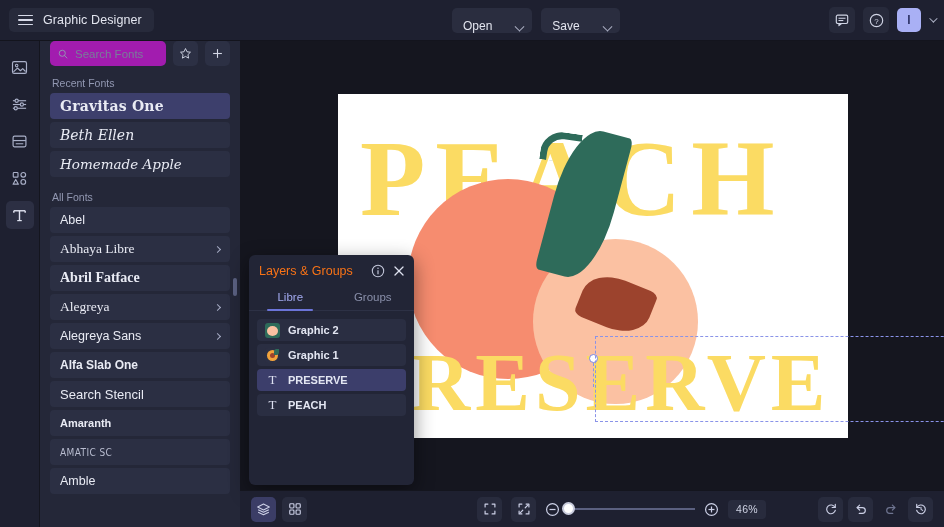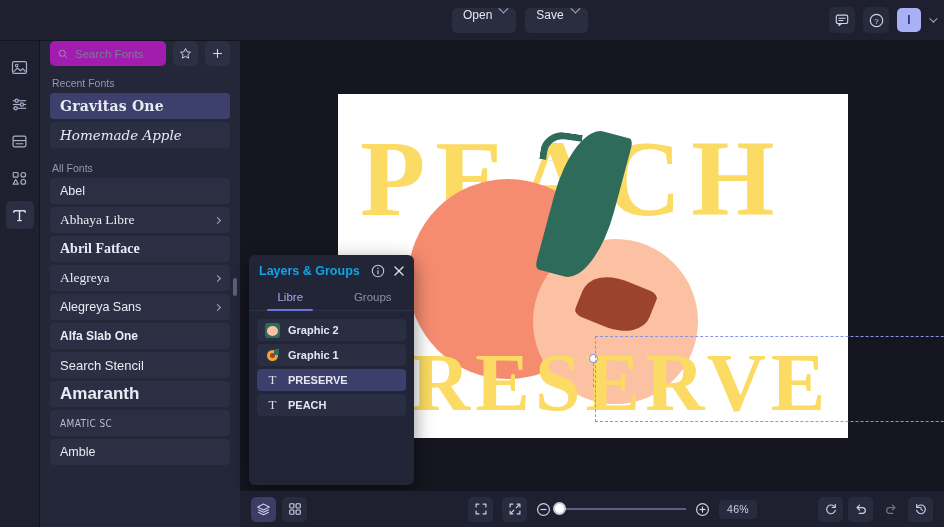--- a/index.html
+++ b/index.html
@@ -34,21 +34,21 @@
     position: absolute; left: 0; width: 15px; height: 1.6px;
     background: #d7dae8; border-radius: 1px;
   }
   .burger i:nth-child(1) { top: 0; }
   .burger i:nth-child(2) { top: 4.7px; }
   .burger i:nth-child(3) { top: 9.4px; }
   .tb-title-txt { font-size: 12.5px; color: #e3e5ef; letter-spacing: .1px; }
 
   .tb-center { position: absolute; left: 452px; top: 8px; display: flex; gap: 9px; }
   .tb-btn {
-    display: flex; align-items: flex-start; gap: 8px;
+    display: flex; align-items: flex-end; gap: 24px;
     height: 25px; padding: 0 9px 0 11px;
     background: #2a2d3f; border-radius: 5px;
     font-size: 12px; color: #e3e5ef; cursor: pointer;
   }
   .chev {
     width: 7px; height: 7px; border-right: 1.4px solid #aeb2c6;
     border-bottom: 1.4px solid #aeb2c6; transform: rotate(45deg) translate(-2px,-2px);
     flex: none;
   }
 
@@ -128,21 +128,21 @@
     border-top: 1.3px solid #a6abc4; transform: rotate(45deg); flex: none;
   }
   .f-gravitas { font-family: "DejaVu Serif", serif; font-weight: bold; font-size: 14px; letter-spacing: .2px; }
   .f-script   { font-family: "DejaVu Serif", serif; font-style: italic; font-size: 14px; }
   .f-script2  { font-family: "DejaVu Serif", serif; font-style: italic; font-size: 13.5px; }
   .f-sans     { font-family: "Liberation Sans", sans-serif; font-size: 12.5px; }
   .f-serif    { font-family: "Liberation Serif", serif; font-size: 13.5px; }
   .f-fat      { font-family: "Liberation Serif", serif; font-weight: bold; font-size: 14px; }
   .f-slab     { font-family: Liberation Sans, sans-serif; font-weight: bold; font-size: 12px; }
   .f-stencil  { font-family: "Liberation Sans", sans-serif; font-size: 13px; }
-  .f-amaranth { font-family: "Liberation Sans", sans-serif; font-weight: bold; font-size: 17px; }
+  .f-amaranth { font-family: "Liberation Sans", sans-serif; font-weight: bold; font-size: 11px; }
   .f-amatic   { font-family: "DejaVu Sans Condensed","DejaVu Sans", sans-serif; font-size: 10px; color: #b9bdd0; letter-spacing: .4px; }
   .panel-scroll {
     position: absolute; right: 3px; top: 237px;
     width: 4px; height: 18px; border-radius: 2px; background: #5a6080; cursor: pointer;
   }
 
   
   .canvas-area {
     position: absolute; left: 240px; top: 41px;
     width: 704px; height: 486px;
@@ -209,21 +209,21 @@
     position: absolute; left: 249px; top: 255px;
     width: 165px; height: 230px;
     background: #222536; border-radius: 6px;
     box-shadow: 0 6px 20px rgba(0,0,0,.45);
     overflow: hidden;
   }
   .lay-head {
     display: flex; align-items: center; height: 31px;
     padding: 0 8px 0 10px; gap: 7px;
   }
-  .lay-title { font-size: 12.5px; font-weight: bold; color: #0ea5e9; flex: 1; }
+  .lay-title { font-size: 12.5px; font-weight: normal; color: #f97316; flex: 1; }
   .lay-tabs {
     display: flex; border-bottom: 1px solid #2d3145; height: 25px;
   }
   .lay-tab {
     flex: 1; text-align: center; font-size: 11.5px; color: #8a90ab;
     position: relative; cursor: pointer; line-height: 22px;
   }
   .lay-tab.active { color: #a3aaf0; }
   .lay-tab.active::after {
     content: ''; position: absolute; left: 22%; right: 22%; bottom: -1px;
@@ -246,21 +246,21 @@
     width: 704px; height: 37px;
     background: #1e2030; border-top: 1px solid #14151e;
     display: flex; align-items: center;
   }
   .bb-left { position: absolute; left: 11px; display: flex; gap: 6px; }
   .bb-btn {
     width: 25px; height: 25px; border-radius: 5px; background: #282b3d;
     display: flex; align-items: center; justify-content: center; cursor: pointer;
   }
   .bb-btn.active { background: #3b3d66; }
-  .bb-center { position: absolute; left: 228px; display: flex; align-items: center; gap: 9px; text-align: center; }
+  .bb-center { position: absolute; left: 237px; display: flex; align-items: center; gap: 9px; text-align: center; }
   .slider-track { width: 126px; height: 2px; background: #5b6080; position: relative; }
   .slider-knob {
     position: absolute; left: -7px; top: -6px; width: 13px; height: 13px;
     border-radius: 50%; background: #fff; border: 2px solid #c9ccdd; cursor: pointer;
   }
   .zoom-val {
     height: 19px; padding: 0 8px; background: #282b3d; border-radius: 4px;
     font-size: 10.5px; color: #ced2e3; display: flex; align-items: center;
     letter-spacing: .3px; cursor: pointer;
   }
@@ -268,20 +268,28 @@
   .bb-ico { width: 25px; height: 25px; border-radius: 5px; display: flex; align-items: center; justify-content: center; cursor: pointer; }
   .bb-ico.boxed { background: #282b3d; }
   svg { display: block; }
 </style>
 </head>
 <body>
 
 <div id="app">
 
   <div class="topbar">
+    <div class="tb-title-btn">
+      <span class="burger">
+          <i></i>
+          <i></i>
+          <i></i>
+        </span>
+      <span class="tb-title-txt">Graphic Designer</span>
+    </div>
 
     <div class="tb-center">
       <div class="tb-btn">
         <span>Open</span>
         <span class="chev"></span>
       </div>
       <div class="tb-btn">
         <span>Save</span>
         <span class="chev"></span>
       </div>
@@ -371,20 +379,23 @@
           <line x1="8" y1="2.6" x2="8" y2="13.4" stroke="#d3d7e6" stroke-width="1.35"></line>
           <line x1="2.6" y1="8" x2="13.4" y2="8" stroke="#d3d7e6" stroke-width="1.35"></line>
         </svg>
       </div>
     </div>
 
     <div class="sec-label">Recent Fonts</div>
     <div class="font-list" id="recent-list">
         <div class="font-item sel">
           <span class="f-gravitas">Gravitas One</span>
+        </div>
+        <div class="font-item">
+          <span class="f-script">Beth Ellen</span>
         </div>
         <div class="font-item">
           <span class="f-script2">Homemade Apple</span>
         </div>
       </div>
 
     <div class="sec-label">All Fonts</div>
     <div class="font-list" id="all-list">
         <div class="font-item">
           <span class="f-sans">Abel</span>

